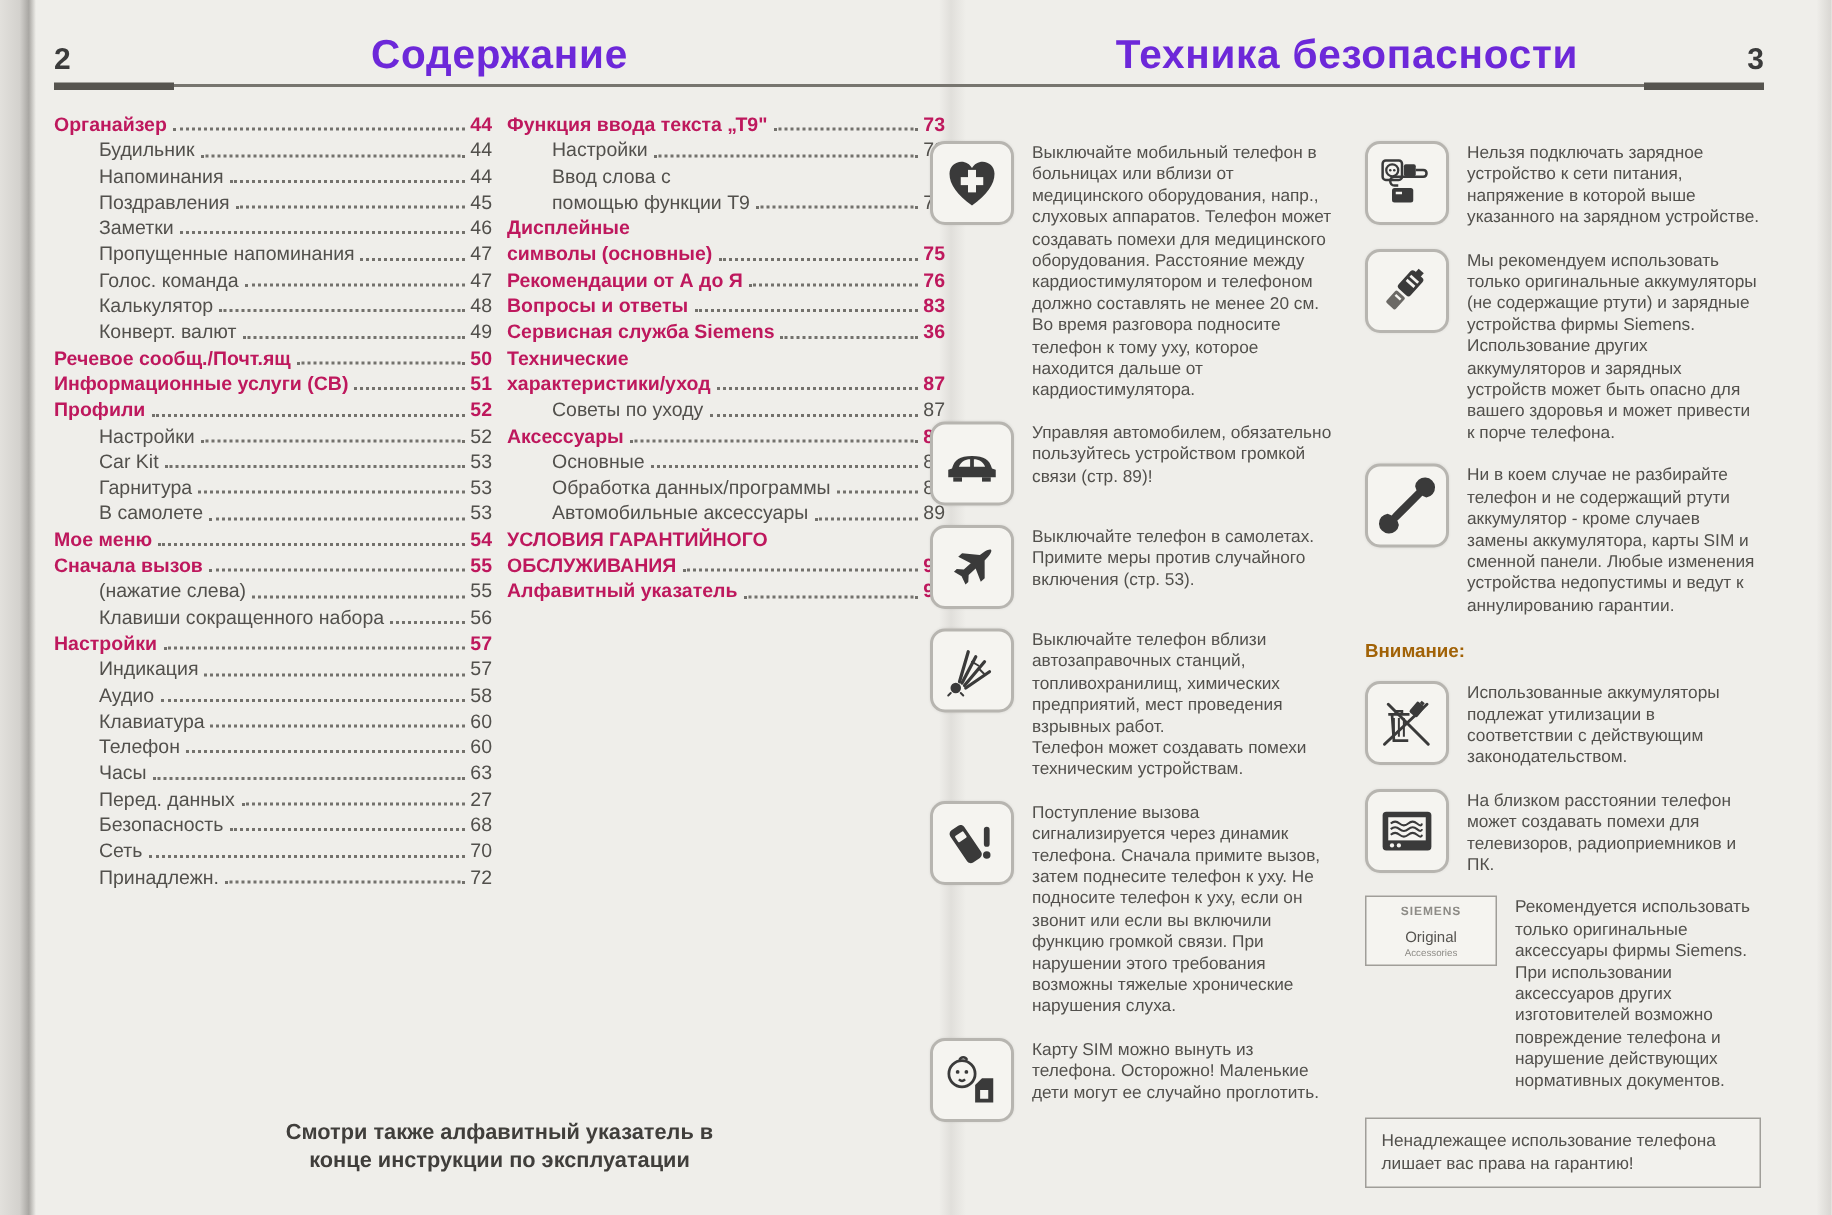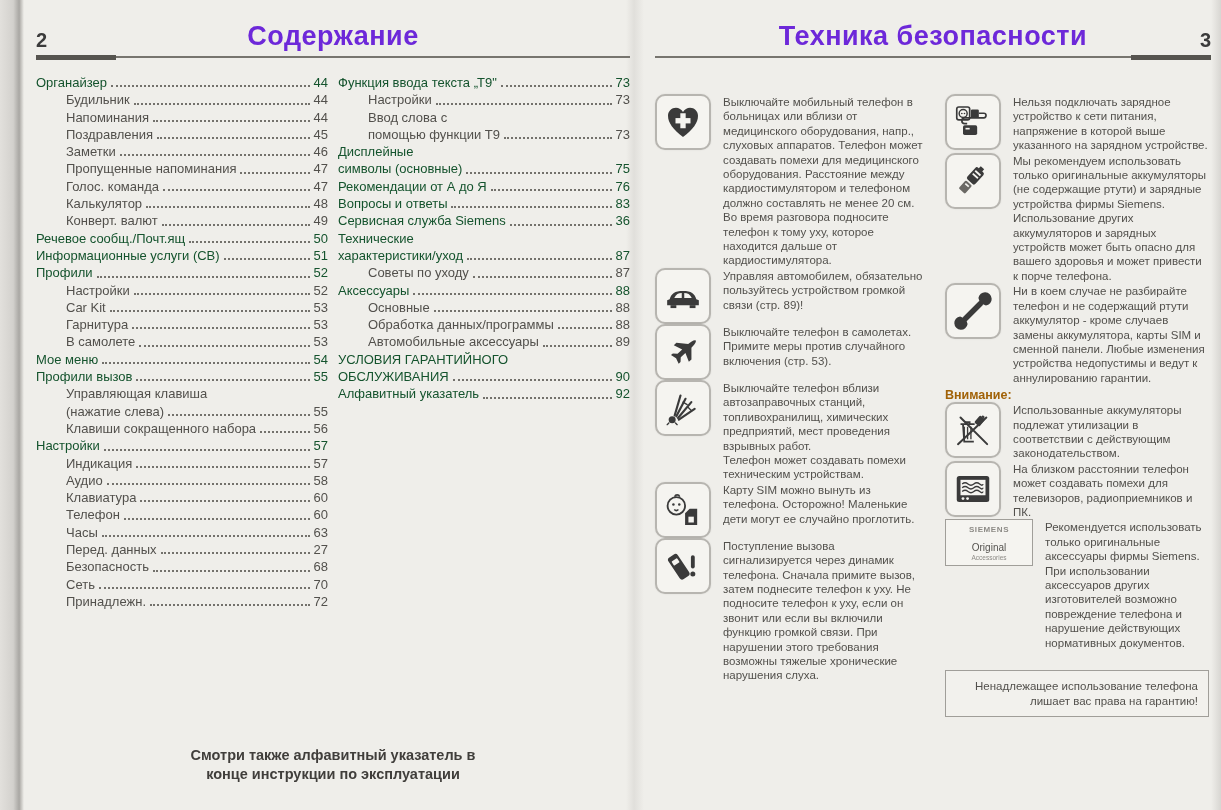--- a/index.html
+++ b/index.html
@@ -12,61 +12,61 @@
   
   .edge-left{position:absolute;left:0;top:0;width:24px;height:100%;
     background:linear-gradient(90deg,#e2e0dc 0%,#d3d1cd 55%,#a9a7a3 80%,#efeeea 100%);}
   .edge-right{position:absolute;right:0;top:0;width:10px;height:100%;
     background:linear-gradient(270deg,#d8d6d2 0%,#efeeea 100%);}
   .gutter{position:absolute;left:626px;top:0;width:18px;height:100%;
     background:linear-gradient(90deg,rgba(0,0,0,0) 0%,rgba(120,115,110,0.12) 45%,rgba(0,0,0,0) 100%);}
 
   .page{position:absolute;top:16px;}
   .page-left{left:36px;width:594px;}
-  .page-right{left:655px;width:556px;}
+  .page-right{left:620px;width:556px;}
 
   .pg-header{display:flex;align-items:flex-end;height:36px;position:relative;
     border-bottom:2px solid #77756f;padding-bottom:4px;}
   .pg-header .pnum{width:70px;font-size:20px;font-weight:bold;color:#3b3b3b;}
   .pg-header .pnum.right{text-align:right;}
   .pg-header .ptitle{flex:1;text-align:center;font-size:27px;font-weight:bold;color:#6d28d9;letter-spacing:0.5px;}
   .pnum-bar{position:absolute;bottom:-4px;width:80px;height:5px;background:#56544f;}
   .pnum-bar.left{left:0;}
   .pnum-bar.right{right:0;}
 
   
   .toc{display:flex;gap:10px;margin-top:16px;}
   .toc-col{width:292px;}
   .toc-entry{font-size:13px;line-height:17.3px;color:#52504c;}
-  .toc-entry.bold{font-weight:normal;color:#14532d;}
+  .toc-entry.bold{font-weight:bold;color:#be185d;}
   .toc-entry.ind{padding-left:30px;}
   .toc-line{display:flex;}
   .toc-label{white-space:nowrap;}
   .dots{flex:1;position:relative;min-width:10px;margin:0 3px;}
   .dots::after{content:'';position:absolute;left:1px;right:1px;bottom:4px;
     border-bottom:2px dotted #73716c;}
   .toc-page-num{white-space:nowrap;}
 
   .footnote{position:absolute;left:87px;top:730px;width:420px;text-align:center;
     font-size:14.5px;line-height:19px;font-weight:bold;color:#403e3b;white-space:pre-line;}
 
   
   .safety{display:flex;gap:22px;margin-top:36px;}
-  .s-col{display:flex;flex-direction:column;}
+  .s-col{display:flex;flex-direction:column;gap:13px;}
   .s-col-a{width:268px;}
   .s-col-b{width:264px;}
   .sblock{display:flex;gap:12px;}
   .s-icon{width:52px;height:52px;flex:none;border:2px solid #b7b5b0;border-radius:10px;
     background:#f5f4f0;display:flex;align-items:center;justify-content:center;
     box-shadow:0 0 2px rgba(0,0,0,0.08);}
   .s-icon svg{width:40px;height:40px;}
   .s-text{font-size:11.5px;line-height:14.4px;color:#52504c;white-space:pre-line;padding-top:1px;}
   .s-heading{font-weight:bold;font-size:12.5px;color:#a16207;margin-top:3px;}
   .s-note{border:1.5px solid #a09e99;background:#f2f1ed;padding:8px 10px;
-    font-size:11.5px;line-height:14.6px;color:#52504c;margin-top:20px;text-align:right;}
+    font-size:11.5px;line-height:14.6px;color:#52504c;margin-top:4px;}
   .logo-box{width:56px;flex:none;border:1px solid #a09e99;background:#f5f4f0;
     text-align:center;padding:5px 15px 4px;height:fit-content;}
   .logo-siemens{font-size:8px;font-weight:bold;letter-spacing:0.6px;color:#8d8b86;}
   .logo-original{font-size:10px;color:#55534f;margin-top:8px;}
   .logo-accessories{font-size:6.5px;color:#8d8b86;margin-top:1px;}
 </style>
 </head>
 <body>
 
 <div class="edge-left"></div>
@@ -196,29 +196,26 @@
         </div>
         <div class="toc-entry bold">
           <div class="toc-line">
             <span class="toc-label">Мое меню</span>
             <span class="dots"></span>
             <span class="toc-page-num">54</span>
           </div>
         </div>
         <div class="toc-entry bold">
           <div class="toc-line">
-            <span class="toc-label">Профили вызов</span>
+            <span class="toc-label">Сначала вызов</span>
             <span class="dots"></span>
             <span class="toc-page-num">55</span>
           </div>
         </div>
         <div class="toc-entry ind">
-          <div class="toc-line">
-            <span class="toc-label">Управляющая клавиша</span>
-          </div>
           <div class="toc-line">
             <span class="toc-label">(нажатие слева)</span>
             <span class="dots"></span>
             <span class="toc-page-num">55</span>
           </div>
         </div>
         <div class="toc-entry ind">
           <div class="toc-line">
             <span class="toc-label">Клавиши сокращенного набора</span>
             <span class="dots"></span>
@@ -478,43 +475,43 @@
               <circle cx="11" cy="38" r="4.2" fill="#3a3a3a"></circle>
               <path d="M7 42l-2 2M15 42l2 2" stroke="#3a3a3a" stroke-width="1.6" stroke-linecap="round"></path>
             </svg>
           </div>
           <div class="s-text">Выключайте телефон вблизи автозаправочных станций, топливохранилищ, химических предприятий, мест проведения взрывных работ.
 Телефон может создавать помехи техническим устройствам.</div>
         </div>
         <div class="sblock">
           <div class="s-icon">
             <svg viewBox="0 0 48 48">
+              <g transform="rotate(-34 20 26)">
+                <rect x="13" y="9" width="13.5" height="31" rx="3.5" fill="#3a3a3a"></rect>
+                <rect x="15.8" y="14.5" width="8" height="6" rx="1" fill="#f5f4f0"></rect>
+              </g>
+              <rect x="33.5" y="11" width="4.6" height="16" rx="2.3" fill="#3a3a3a"></rect>
+              <circle cx="35.8" cy="33.5" r="3" fill="#3a3a3a"></circle>
+            </svg>
+          </div>
+          <div class="s-text">Поступление вызова сигнализируется через динамик телефона. Сначала примите вызов, затем поднесите телефон к уху. Не подносите телефон к уху, если он звонит или если вы включили функцию громкой связи. При нарушении этого требования возможны тяжелые хронические нарушения слуха.</div>
+        </div>
+        <div class="sblock">
+          <div class="s-icon">
+            <svg viewBox="0 0 48 48">
               <circle cx="16" cy="19" r="10.5" fill="none" stroke="#3a3a3a" stroke-width="2.2"></circle>
               <path d="M14 8c1-3 5-3 6 0" fill="none" stroke="#3a3a3a" stroke-width="2"></path>
               <circle cx="12.5" cy="17.5" r="1.5" fill="#3a3a3a"></circle>
               <circle cx="19.5" cy="17.5" r="1.5" fill="#3a3a3a"></circle>
               <path d="M13.5 23.5q2.5 2.5 5 0" fill="none" stroke="#3a3a3a" stroke-width="1.8"></path>
               <path d="M26.5 28l5.5-5.5H41V42H26.5z" fill="#3a3a3a"></path>
               <rect x="30.5" y="32" width="6.5" height="7" fill="#f5f4f0"></rect>
             </svg>
           </div>
           <div class="s-text">Карту SIM можно вынуть из телефона. Осторожно! Маленькие дети могут ее случайно проглотить.</div>
-        </div>
-        <div class="sblock">
-          <div class="s-icon">
-            <svg viewBox="0 0 48 48">
-              <g transform="rotate(-34 20 26)">
-                <rect x="13" y="9" width="13.5" height="31" rx="3.5" fill="#3a3a3a"></rect>
-                <rect x="15.8" y="14.5" width="8" height="6" rx="1" fill="#f5f4f0"></rect>
-              </g>
-              <rect x="33.5" y="11" width="4.6" height="16" rx="2.3" fill="#3a3a3a"></rect>
-              <circle cx="35.8" cy="33.5" r="3" fill="#3a3a3a"></circle>
-            </svg>
-          </div>
-          <div class="s-text">Поступление вызова сигнализируется через динамик телефона. Сначала примите вызов, затем поднесите телефон к уху. Не подносите телефон к уху, если он звонит или если вы включили функцию громкой связи. При нарушении этого требования возможны тяжелые хронические нарушения слуха.</div>
         </div>
       </div>
     <div class="s-col s-col-b" id="safety-col2">
         <div class="sblock">
           <div class="s-icon">
             <svg viewBox="0 0 48 48">
               <rect x="4.5" y="6" width="15.5" height="15.5" rx="2.5" fill="none" stroke="#3a3a3a" stroke-width="2"></rect>
               <circle cx="12.2" cy="13.8" r="4.8" fill="none" stroke="#3a3a3a" stroke-width="1.8"></circle>
               <circle cx="10.6" cy="13.8" r="1" fill="#3a3a3a"></circle>
               <circle cx="13.8" cy="13.8" r="1" fill="#3a3a3a"></circle>

